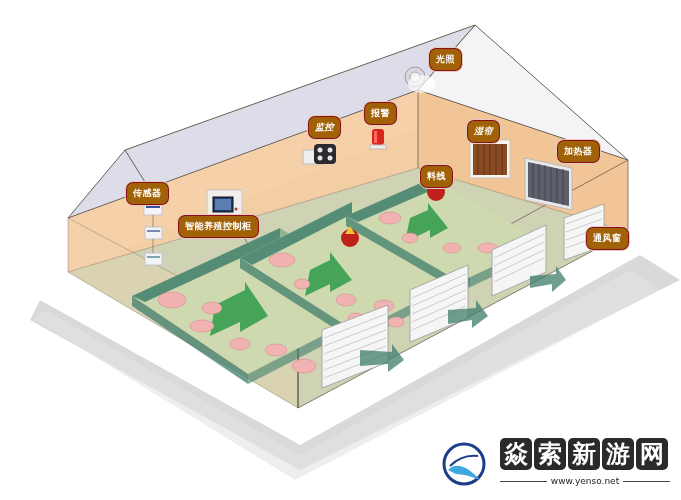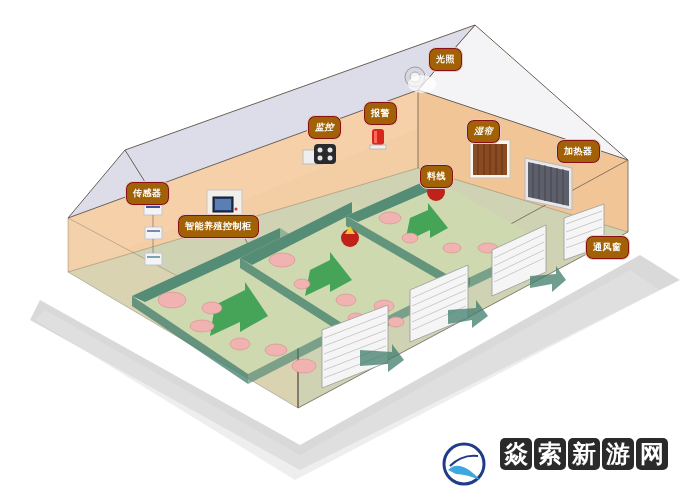--- a/index.html
+++ b/index.html
@@ -214,28 +214,33 @@
 </svg>
 
 <div class="tag" style="left:428px; top:47px;">光照</div>
 <div class="tag" style="left:363px; top:101px;text-align:right;">报警</div>
 <div class="tag" style="left:307px; top:115px;font-style:italic;">监控</div>
 <div class="tag" style="left:125px; top:181px;">传感器</div>
 <div class="tag" style="left:177px; top:167px;margin-top:47px;">智能养殖控制柜</div>
 <div class="tag" style="left:466px; top:119px;font-style:italic;">湿帘</div>
 <div class="tag" style="left:556px; top:139px;">加热器</div>
 <div class="tag" style="left:419px; top:164px;">料线</div>
-<div class="tag" style="left:585px; top:235px;">通风窗</div>
+<div class="tag" style="left:585px; top:226px;">通风窗</div>
 
 <div class="wm">
   <svg class="wm-logo" viewBox="0 0 48 48">
     <circle cx="24" cy="24" r="20" fill="none" stroke="#1f3c8a" stroke-width="3"></circle>
     <path d="M8 30 Q20 18 40 40 Q26 34 16 34 Z" fill="#3fa7e0"></path>
     <path d="M10 26 Q22 14 38 16" stroke="#1f3c8a" stroke-width="2" fill="none"></path>
   </svg>
   <div class="wm-title">
     <div class="wm-char">焱</div>
     <div class="wm-char">索</div>
     <div class="wm-char">新</div>
     <div class="wm-char">游</div>
     <div class="wm-char">网</div>
   </div>
+  <div class="wm-url">
+    <span class="wm-line"></span>
+    <span>www.yenso.net</span>
+    <span class="wm-line"></span>
+  </div>
 </div>
 
 </body></html>

